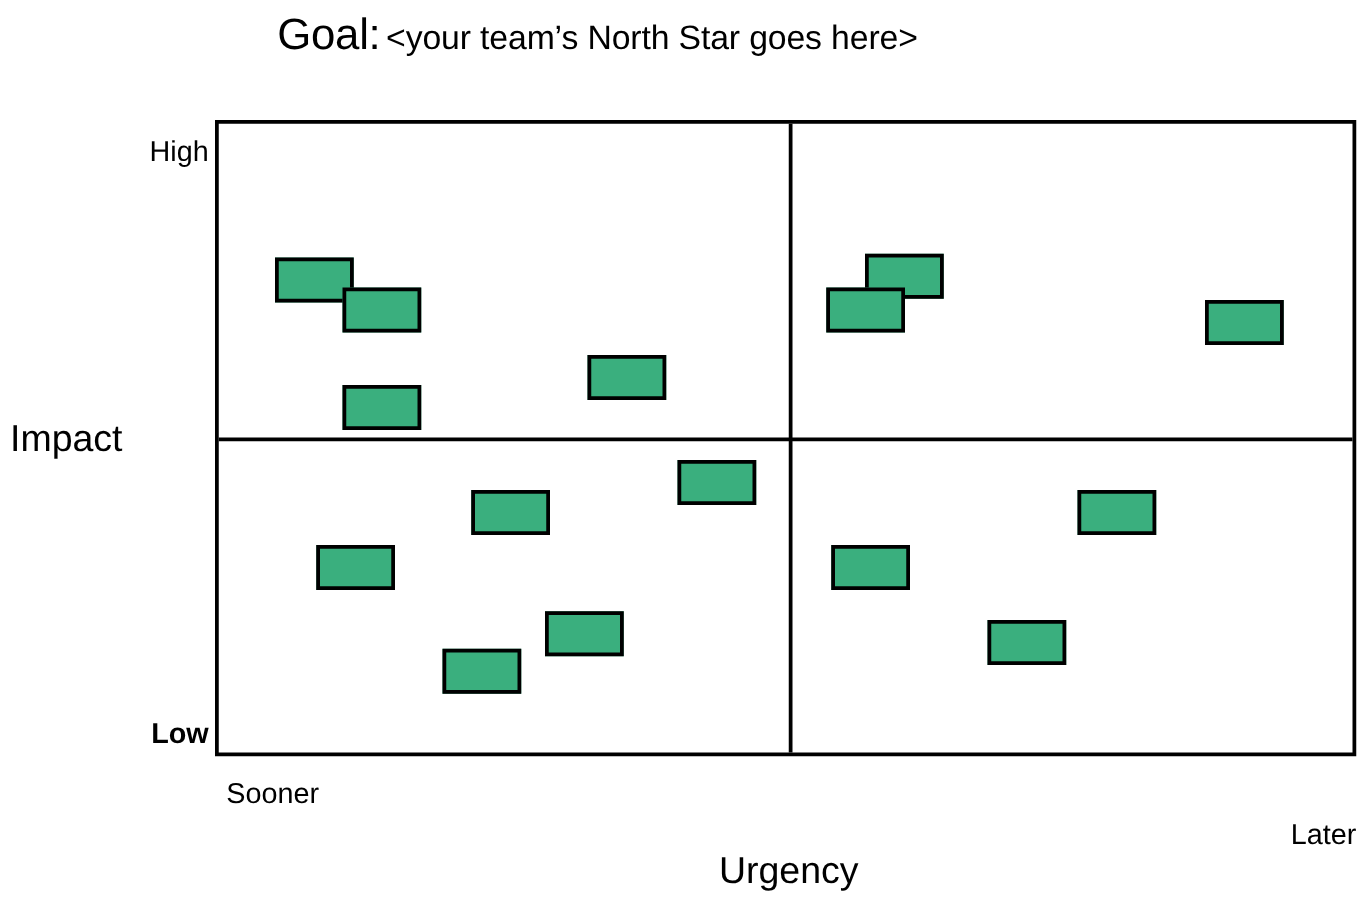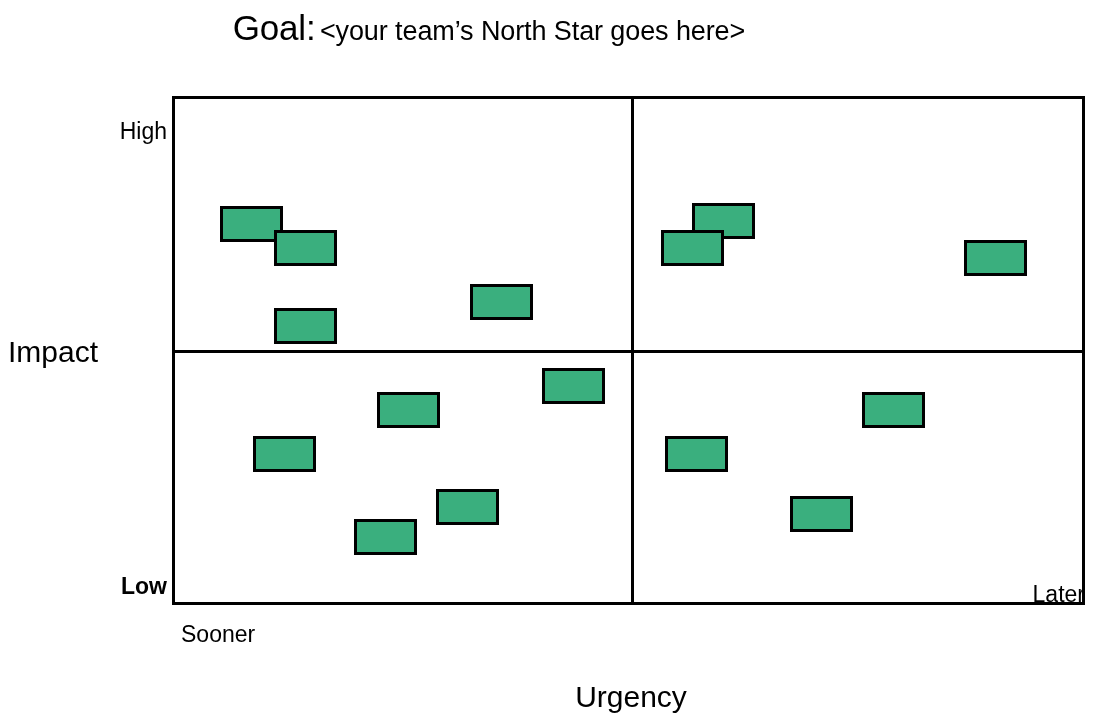--- a/index.html
+++ b/index.html
@@ -14,21 +14,21 @@
     position: relative;
     overflow: hidden;
     font-family: "Liberation Sans", "DejaVu Sans", sans-serif;
     color: #000000;
     -webkit-font-smoothing: antialiased;
   }
 
   
   #chart-title {
     position: absolute;
-    left: 11px;
+    left: 0;
     top: 8px;
     width: 956px;
     text-align: center;
     white-space: nowrap;
     line-height: 1.15;
   }
   #chart-title .goal-prefix {
     font-size: 35px;
     font-weight: 400;
     letter-spacing: -0.2px;
@@ -78,35 +78,35 @@
   
   .axis-tick {
     position: absolute;
     font-size: 23px;
     font-weight: 400;
     white-space: nowrap;
     line-height: 1;
   }
   #tick-high {
     right: 929px;           
-    top: 120px;
+    top: 110px;
   }
   #tick-low {
     right: 929px;
     top: 575px;
     font-weight: bold;
   }
   #tick-sooner {
     left: 181px;
     top: 588px;
     margin-top: 35px;
   }
   #tick-later {
     right: 11px;
-    top: 583px;
+    top: 656px;
     text-align: center;
   }
 
   .axis-name {
     position: absolute;
     font-size: 30px;
     font-weight: 400;
     white-space: nowrap;
     line-height: 1;
     text-align: right;

